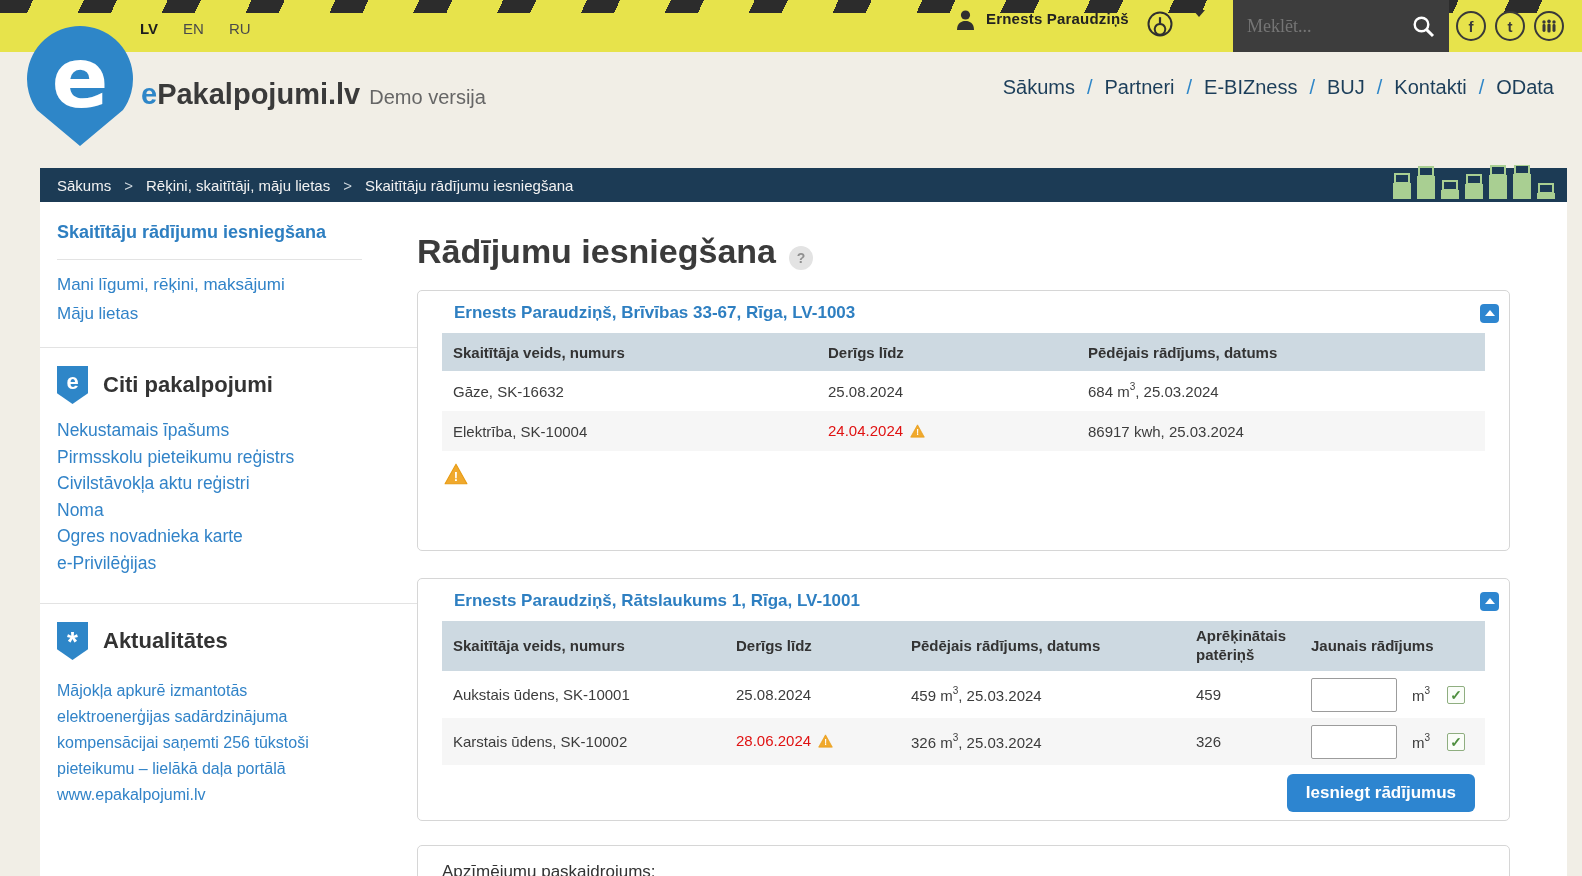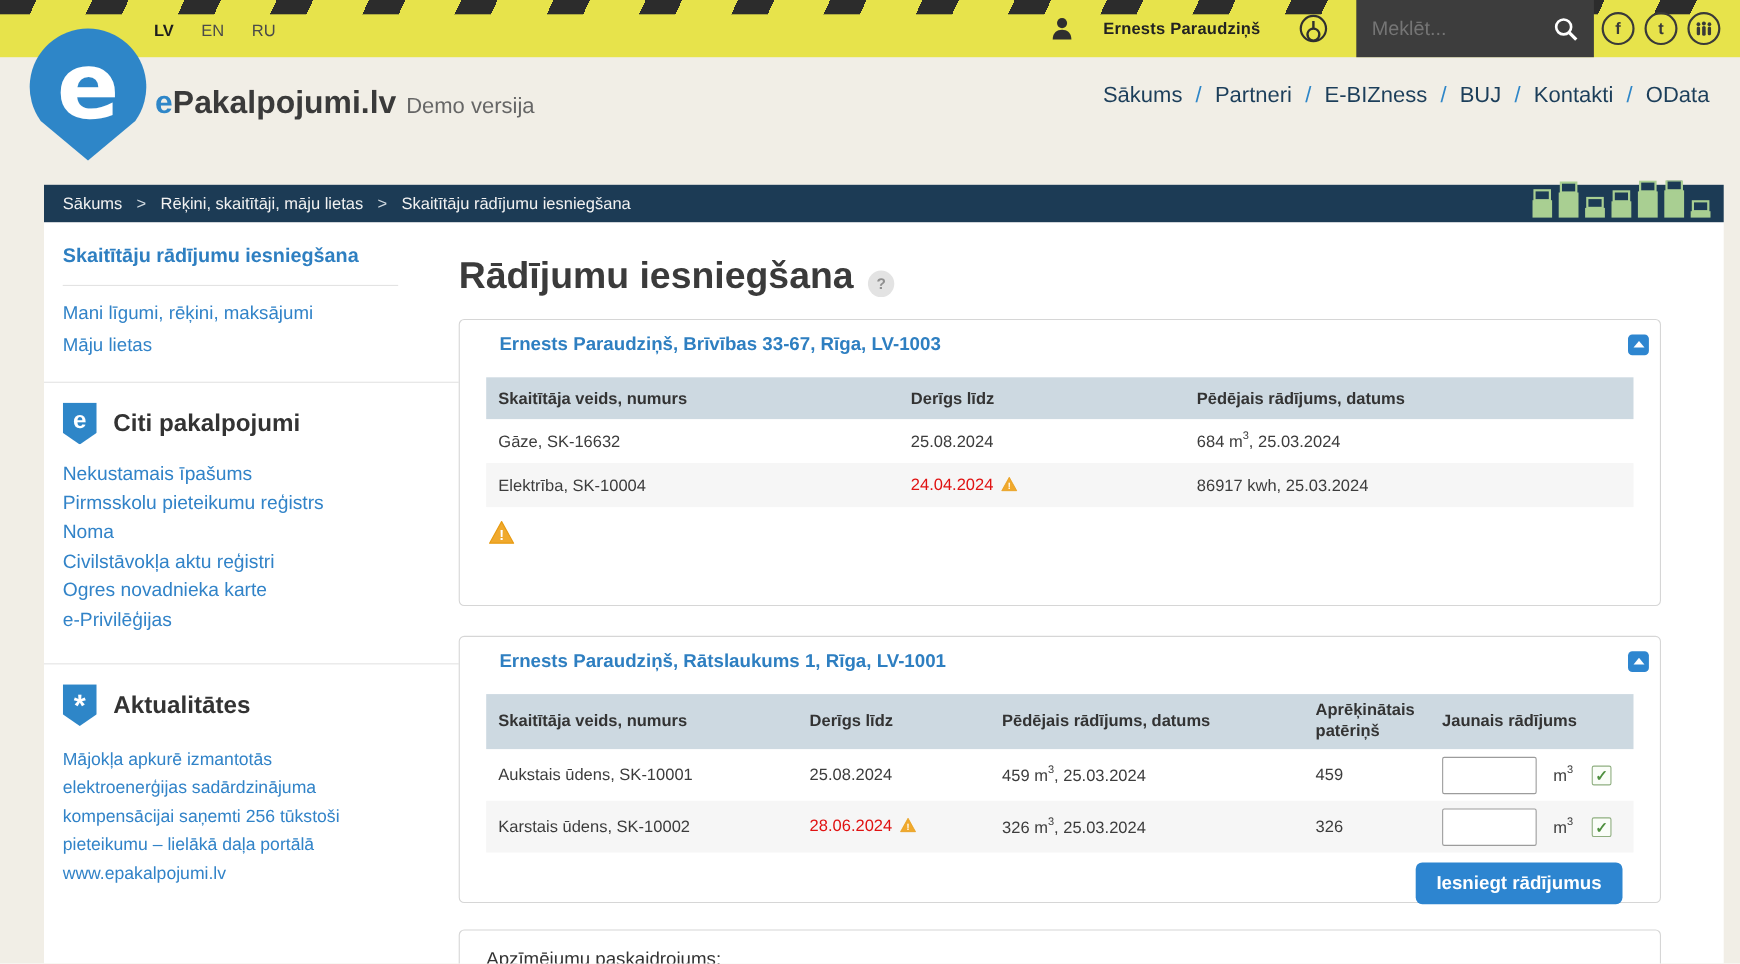--- a/index.html
+++ b/index.html
@@ -9,27 +9,27 @@
     font-family:"Liberation Sans", sans-serif;
     background:#f1eee6; color:#333;
   }
   
   .topbar { position:absolute; top:0; left:0; width:1582px; height:52px; background:#e7e34b; z-index:3; }
   .stripes { position:absolute; top:0; left:0; width:100%; height:13px;
     background:repeating-linear-gradient(115deg,#2c2c2c 0 30px,transparent 30px 76px); }
   .lang { position:absolute; left:140px; top:20px; display:flex; gap:25px; font-size:15px; color:#4a4a4a; z-index:4; }
   .lang span { cursor:pointer; }
   .lang .active { font-weight:bold; color:#1d1d1d; }
-  .user-area { position:absolute; left:956px; top:10px; height:32px; display:flex; align-items:center; gap:28px; z-index:4; }
+  .user-area { position:absolute; left:956px; top:10px; height:32px; display:flex; gap:11px; z-index:4; }
   .user-name { font-weight:bold; font-size:15px; color:#222; letter-spacing:.2px; }
   .caret-down { width:0; height:0; border-left:6px solid transparent; border-right:6px solid transparent;
     border-top:7px solid #2f2f2f; margin-left:8px; }
   .search-panel { position:absolute; left:1233px; top:0; width:216px; height:52px; background:#3d3d3d;
     display:flex; align-items:center; padding:0 14px; z-index:5; }
-  .search-input { flex:1; background:transparent; border:0; outline:0; color:#84cc16; font-size:18px; font-family:Liberation Sans, sans-serif; min-width:0; }
+  .search-input { flex:1; background:transparent; border:0; outline:0; color:#84cc16; font-size:18px; font-family:Liberation Serif, serif; min-width:0; }
   .search-btn { background:none; border:0; cursor:pointer; display:flex; }
   .social { position:absolute; left:1456px; top:11px; display:flex; gap:9px; z-index:4; }
   .social-circle { width:30px; height:30px; border:2px solid #393939; border-radius:50%;
     display:flex; align-items:center; justify-content:center; font-weight:bold; font-size:15px; color:#393939; cursor:pointer; }
   
   .logo { position:absolute; left:24px; top:24px; z-index:6; cursor:pointer; }
   .brand { position:absolute; left:141px; top:78px; z-index:4; font-size:29px; white-space:nowrap; }
   .brand-e { color:#2e86c8; font-weight:bold; }
   .brand-rest { color:#3a3a3a; font-weight:bold; }
   .brand-suffix { color:#666; font-size:20px; font-weight:normal; margin-left:9px; }
@@ -69,21 +69,21 @@
     font-weight:bold; display:flex; align-items:center; justify-content:center; margin-left:13px; margin-top:12px; cursor:pointer; }
   .panel { position:absolute; left:0; width:1093px; background:#fff; border:1px solid #d6d6d6; border-radius:5px; padding:12px 24px; }
   .panel1 { top:88px; height:261px; }
   .panel2 { top:376px; height:243px; }
   .panel3 { top:643px; height:90px; padding-top:16px; }
   .panel-head { display:flex; justify-content:space-between; align-items:center; margin-right:-14px; }
   .panel-title { color:#2e7fc1; font-weight:bold; font-size:17px;margin-left:12px; }
   .collapse-btn { width:19px; height:19px; background:#2e86d0; border:0; border-radius:4px;
     display:flex; align-items:center; justify-content:center; cursor:pointer; flex:0 0 19px; }
   .tri-up { width:0; height:0; border-left:5px solid transparent; border-right:5px solid transparent; border-bottom:6px solid #fff; }
-  .tbl { margin-top:20px; }
+  .tbl { margin-top:10px; }
   .tr { display:flex; align-items:center; min-height:40px; }
   .tr.head { background:#cdd9e1; font-weight:bold; min-height:38px; }
   .p2 .tr { min-height:47px; }
   .p2 .tr.head { min-height:50px; line-height:1.25; }
   .tr.alt { background:#f6f6f6; }
   .td { padding-left:11px; font-size:15px; color:#3c3c3c; }
   .tr.head .td { color:#333; }
   .p1 .c1 { width:375px; } .p1 .c2 { width:260px; } .p1 .c3 { width:400px; }
   .p2 .c1 { width:283px; } .p2 .c2 { width:175px; } .p2 .c3 { width:285px; } .p2 .c4 { width:115px; }
   .p2 .c5 { flex:1; display:flex; align-items:center; }
@@ -226,22 +226,22 @@
     </div>
 
     <div class="side-sec side-sec2">
       <div class="sec-head">
         <div class="pin-icon">e</div>
         <span class="sec-title">Citi pakalpojumi</span>
       </div>
       <div class="side-links">
         <span class="side-link">Nekustamais īpašums</span>
         <span class="side-link">Pirmsskolu pieteikumu reģistrs</span>
+        <span class="side-link">Civilstāvokļa aktu reģistri</span>
         <span class="side-link">Noma</span>
-        <span class="side-link">Civilstāvokļa aktu reģistri</span>
         <span class="side-link">Ogres novadnieka karte</span>
         <span class="side-link">e-Privilēģijas</span>
       </div>
     </div>
 
     <div class="side-sec side-sec3">
       <div class="sec-head">
         <div class="pin-icon star">*</div>
         <span class="sec-title">Aktualitātes</span>
       </div>

